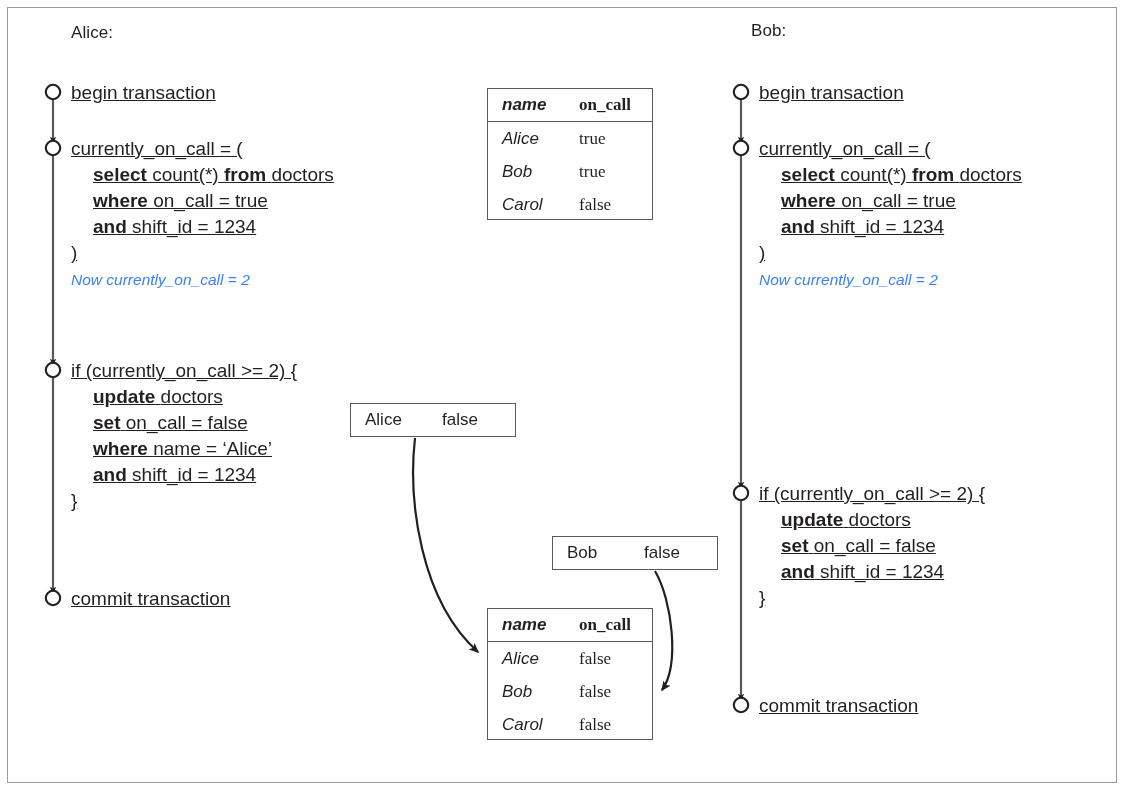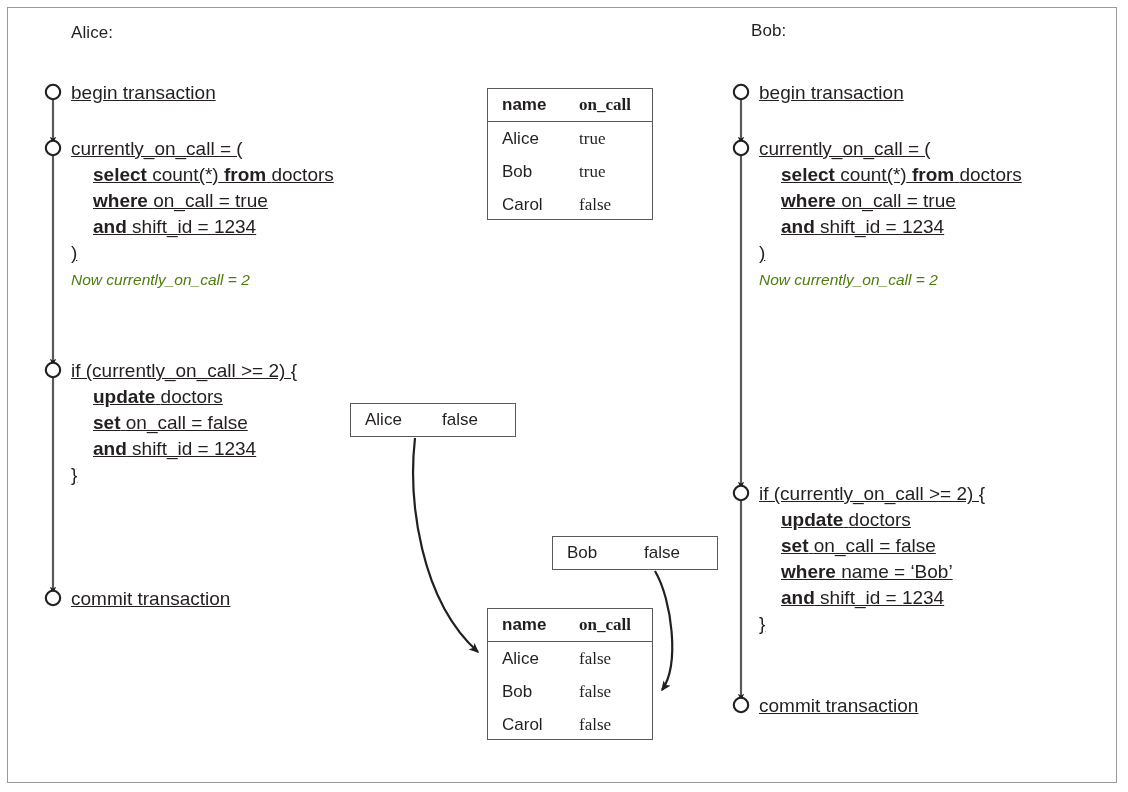--- a/index.html
+++ b/index.html
@@ -60,21 +60,21 @@
   }
   .code-block .ln { display: block; text-decoration: underline; }
   .code-block .ind { padding-left: 22px; }
   .code-block b { font-weight: 700; }
   .note {
     display: block;
     font-style: italic;
     font-size: 15.5px;
     line-height: 22px;
     padding-top: 3px;
-    color: #4d7c0f;
+    color: #3b82f6;
   }
 
   
   .db-table {
     position: absolute;
     border: 1px solid #58595b;
     background: #ffffff;
     box-sizing: border-box;
     border-collapse: collapse;
     font-size: 17px;
@@ -89,21 +89,21 @@
     padding: 0;
     height: 33px;
     vertical-align: middle;
     font-weight: 400;
   }
   .db-table th {
     font-weight: 700;
     border-bottom: 1px solid #58595b;
     height: 32px;
   }
-  .db-table .c-name { padding-left: 14px; width: 75px; }
+  .db-table .c-name { padding-left: 14px; width: 75px; font-style: italic; }
   .db-table .c-oncall { padding-left: 2px; font-family: Liberation Serif, serif; }
 
   
   .row-box {
     position: absolute;
     border: 1px solid #58595b;
     background: #ffffff;
     box-sizing: border-box;
     font-size: 17px;
     color: #231f20;
@@ -167,20 +167,21 @@
     <span class="ln ind"><b>where</b> <span>on_call = true</span></span>
     <span class="ln ind"><b>and</b> <span>shift_id = 1234</span></span>
     <span class="ln">)</span>
     <span class="note">Now currently_on_call = 2</span>
   </div>
 
   <div class="code-block" style="left:71px; top:358px;">
     <span class="ln">if (currently_on_call &gt;= 2) {</span>
     <span class="ln ind"><b>update</b> <span>doctors</span></span>
     <span class="ln ind"><b>set</b> <span>on_call = false</span></span>
+    <span class="ln ind"><b>where</b> <span>name = ‘Alice’</span></span>
     <span class="ln ind"><b>and</b> <span>shift_id = 1234</span></span>
     <span class="ln">}</span>
   </div>
 
   <div class="code-block" style="left:71px; top:586px;">
     <span class="ln">commit transaction</span>
   </div>
 
   <div class="col-title" id="title-bob">Bob:</div>
 
@@ -194,21 +195,20 @@
     <span class="ln ind"><b>where</b> <span>on_call = true</span></span>
     <span class="ln ind"><b>and</b> <span>shift_id = 1234</span></span>
     <span class="ln">)</span>
     <span class="note">Now currently_on_call = 2</span>
   </div>
 
   <div class="code-block" style="left:759px; top:481px;">
     <span class="ln">if (currently_on_call &gt;= 2) {</span>
     <span class="ln ind"><b>update</b> <span>doctors</span></span>
     <span class="ln ind"><b>set</b> <span>on_call = false</span></span>
-    <span class="ln ind"><b>where</b> <span>name = ‘Bob’</span></span>
     <span class="ln ind"><b>and</b> <span>shift_id = 1234</span></span>
     <span class="ln">}</span>
   </div>
 
   <div class="code-block" style="left:759px; top:693px;">
     <span class="ln">commit transaction</span>
   </div>
 
   <div class="db-table" style="left:487px; top:88px; width:166px; height:132px;">
     <table>

